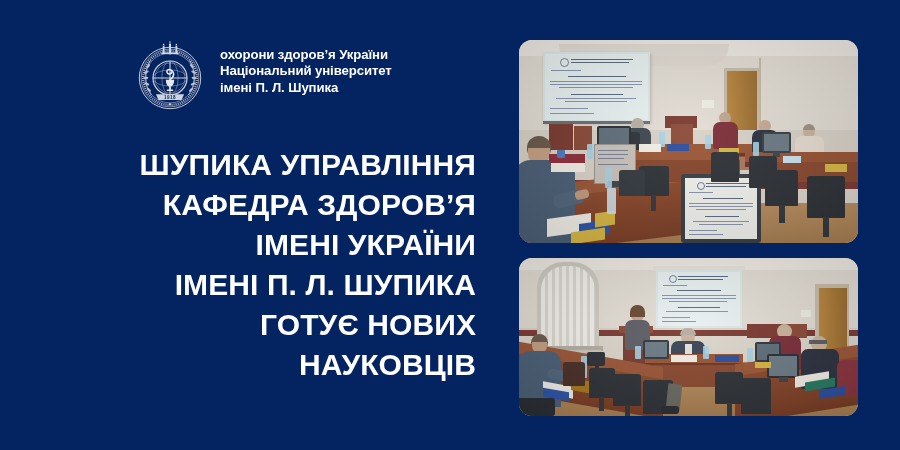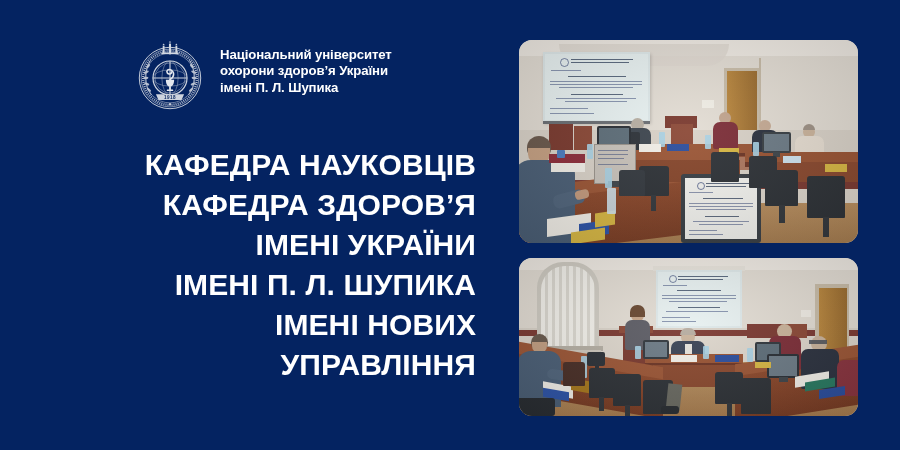--- a/index.html
+++ b/index.html
@@ -189,33 +189,33 @@
 
           <g>
             <path d="M31 72 h38 l-3.4 7.6 h-31.2 z" fill="#cdd3de"></path>
             <text x="50" y="78.2" text-anchor="middle" font-family="Liberation Sans, sans-serif" font-size="6.2" font-weight="bold" fill="#0d2a63" letter-spacing="0.6">1918</text>
           </g>
           <circle cx="50" cy="85.4" r="1.5" fill="#c9cfdb"></circle>
         </svg>
       </div>
 
       <div id="brand-text">
+        <span class="bl">охорони здоров’я України</span>
         <span class="bl">Національний університет</span>
-        <span class="bl">охорони здоров’я України</span>
         <span class="bl">імені П. Л. Шупика</span>
       </div>
     </div>
 
     <div id="headline">
-      <span class="hl">КАФЕДРА НАУКОВЦІВ</span>
+      <span class="hl">ШУПИКА УПРАВЛІННЯ</span>
       <span class="hl">КАФЕДРА ЗДОРОВ’Я</span>
       <span class="hl">ІМЕНІ УКРАЇНИ</span>
       <span class="hl">ІМЕНІ П. Л. ШУПИКА</span>
-      <span class="hl">ІМЕНІ НОВИХ</span>
-      <span class="hl">УПРАВЛІННЯ</span>
+      <span class="hl">ГОТУЄ НОВИХ</span>
+      <span class="hl">НАУКОВЦІВ</span>
     </div>
   </div>
 
   <div class="photo" id="photo-top">
     <div class="scene">
 
       <div class="ph ceiling" style="left:0; top:0; width:100%; height:16px;"></div>
       <div class="ph wall-upper" style="left:0; top:16px; width:100%; height:74px;"></div>
       <div class="ph wall" style="left:0; top:90px; width:100%; height:52px;"></div>
       <div class="ph wainscot" style="left:0; top:140px; width:100%; height:9px;"></div>

